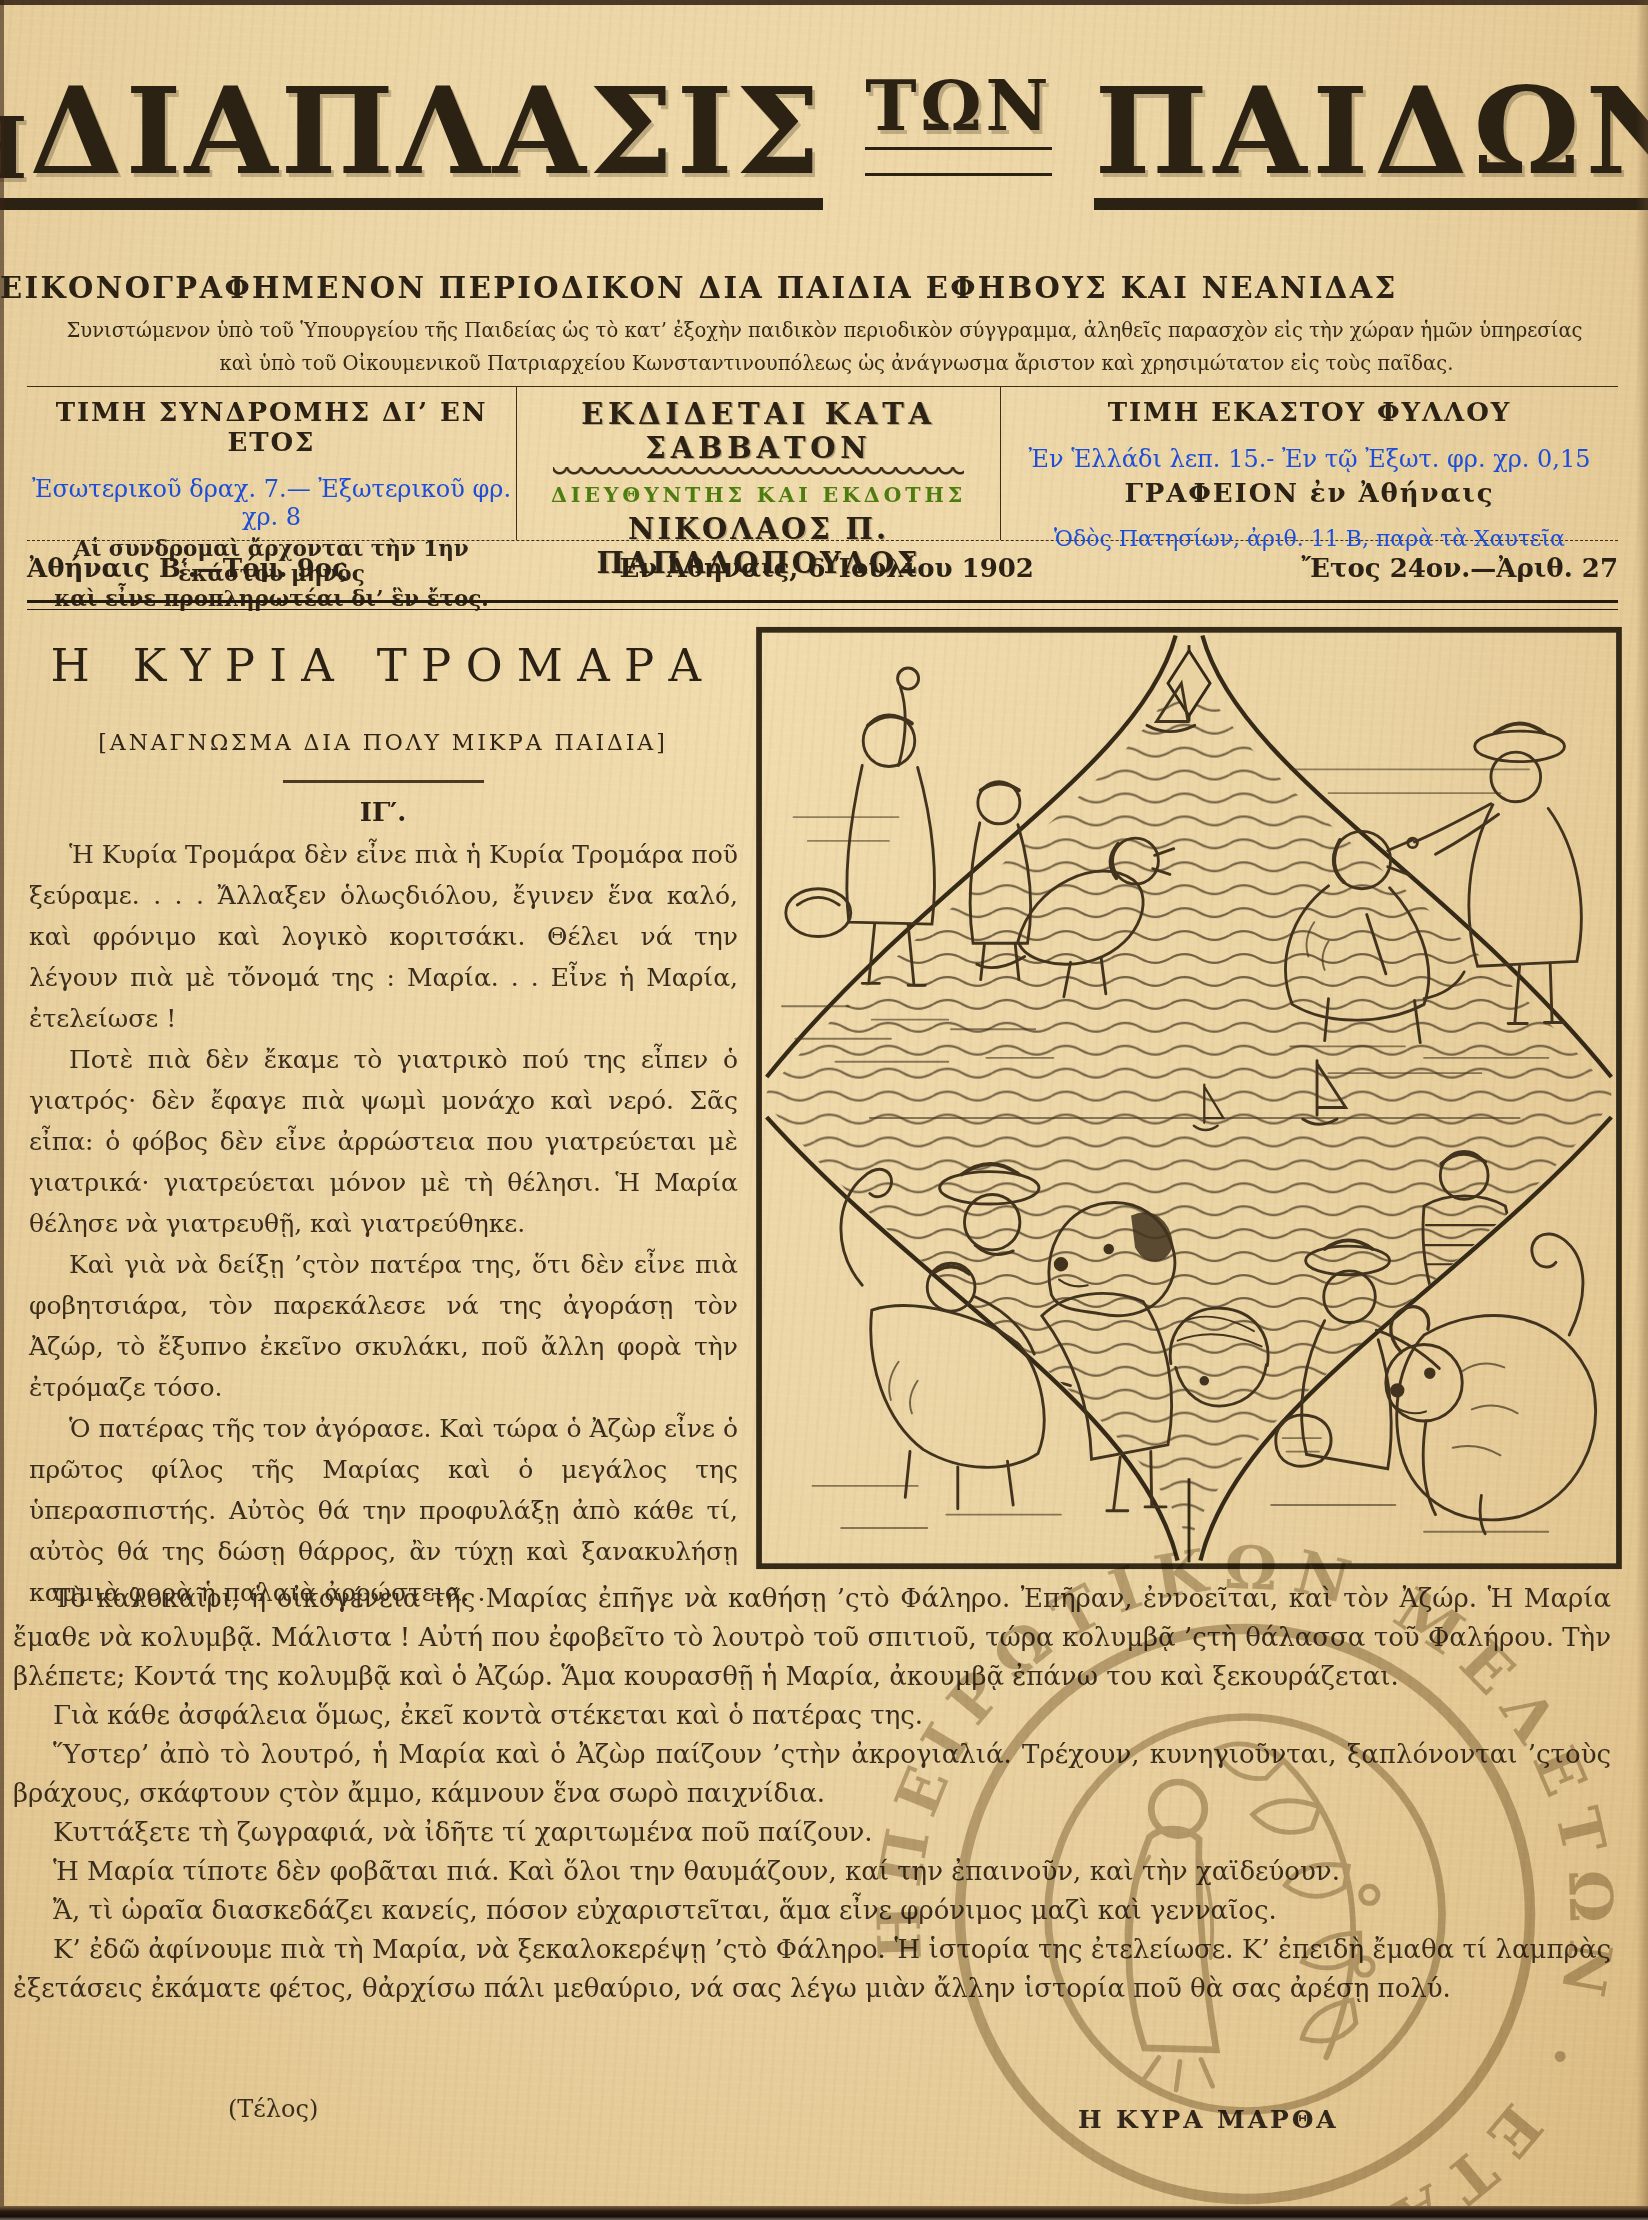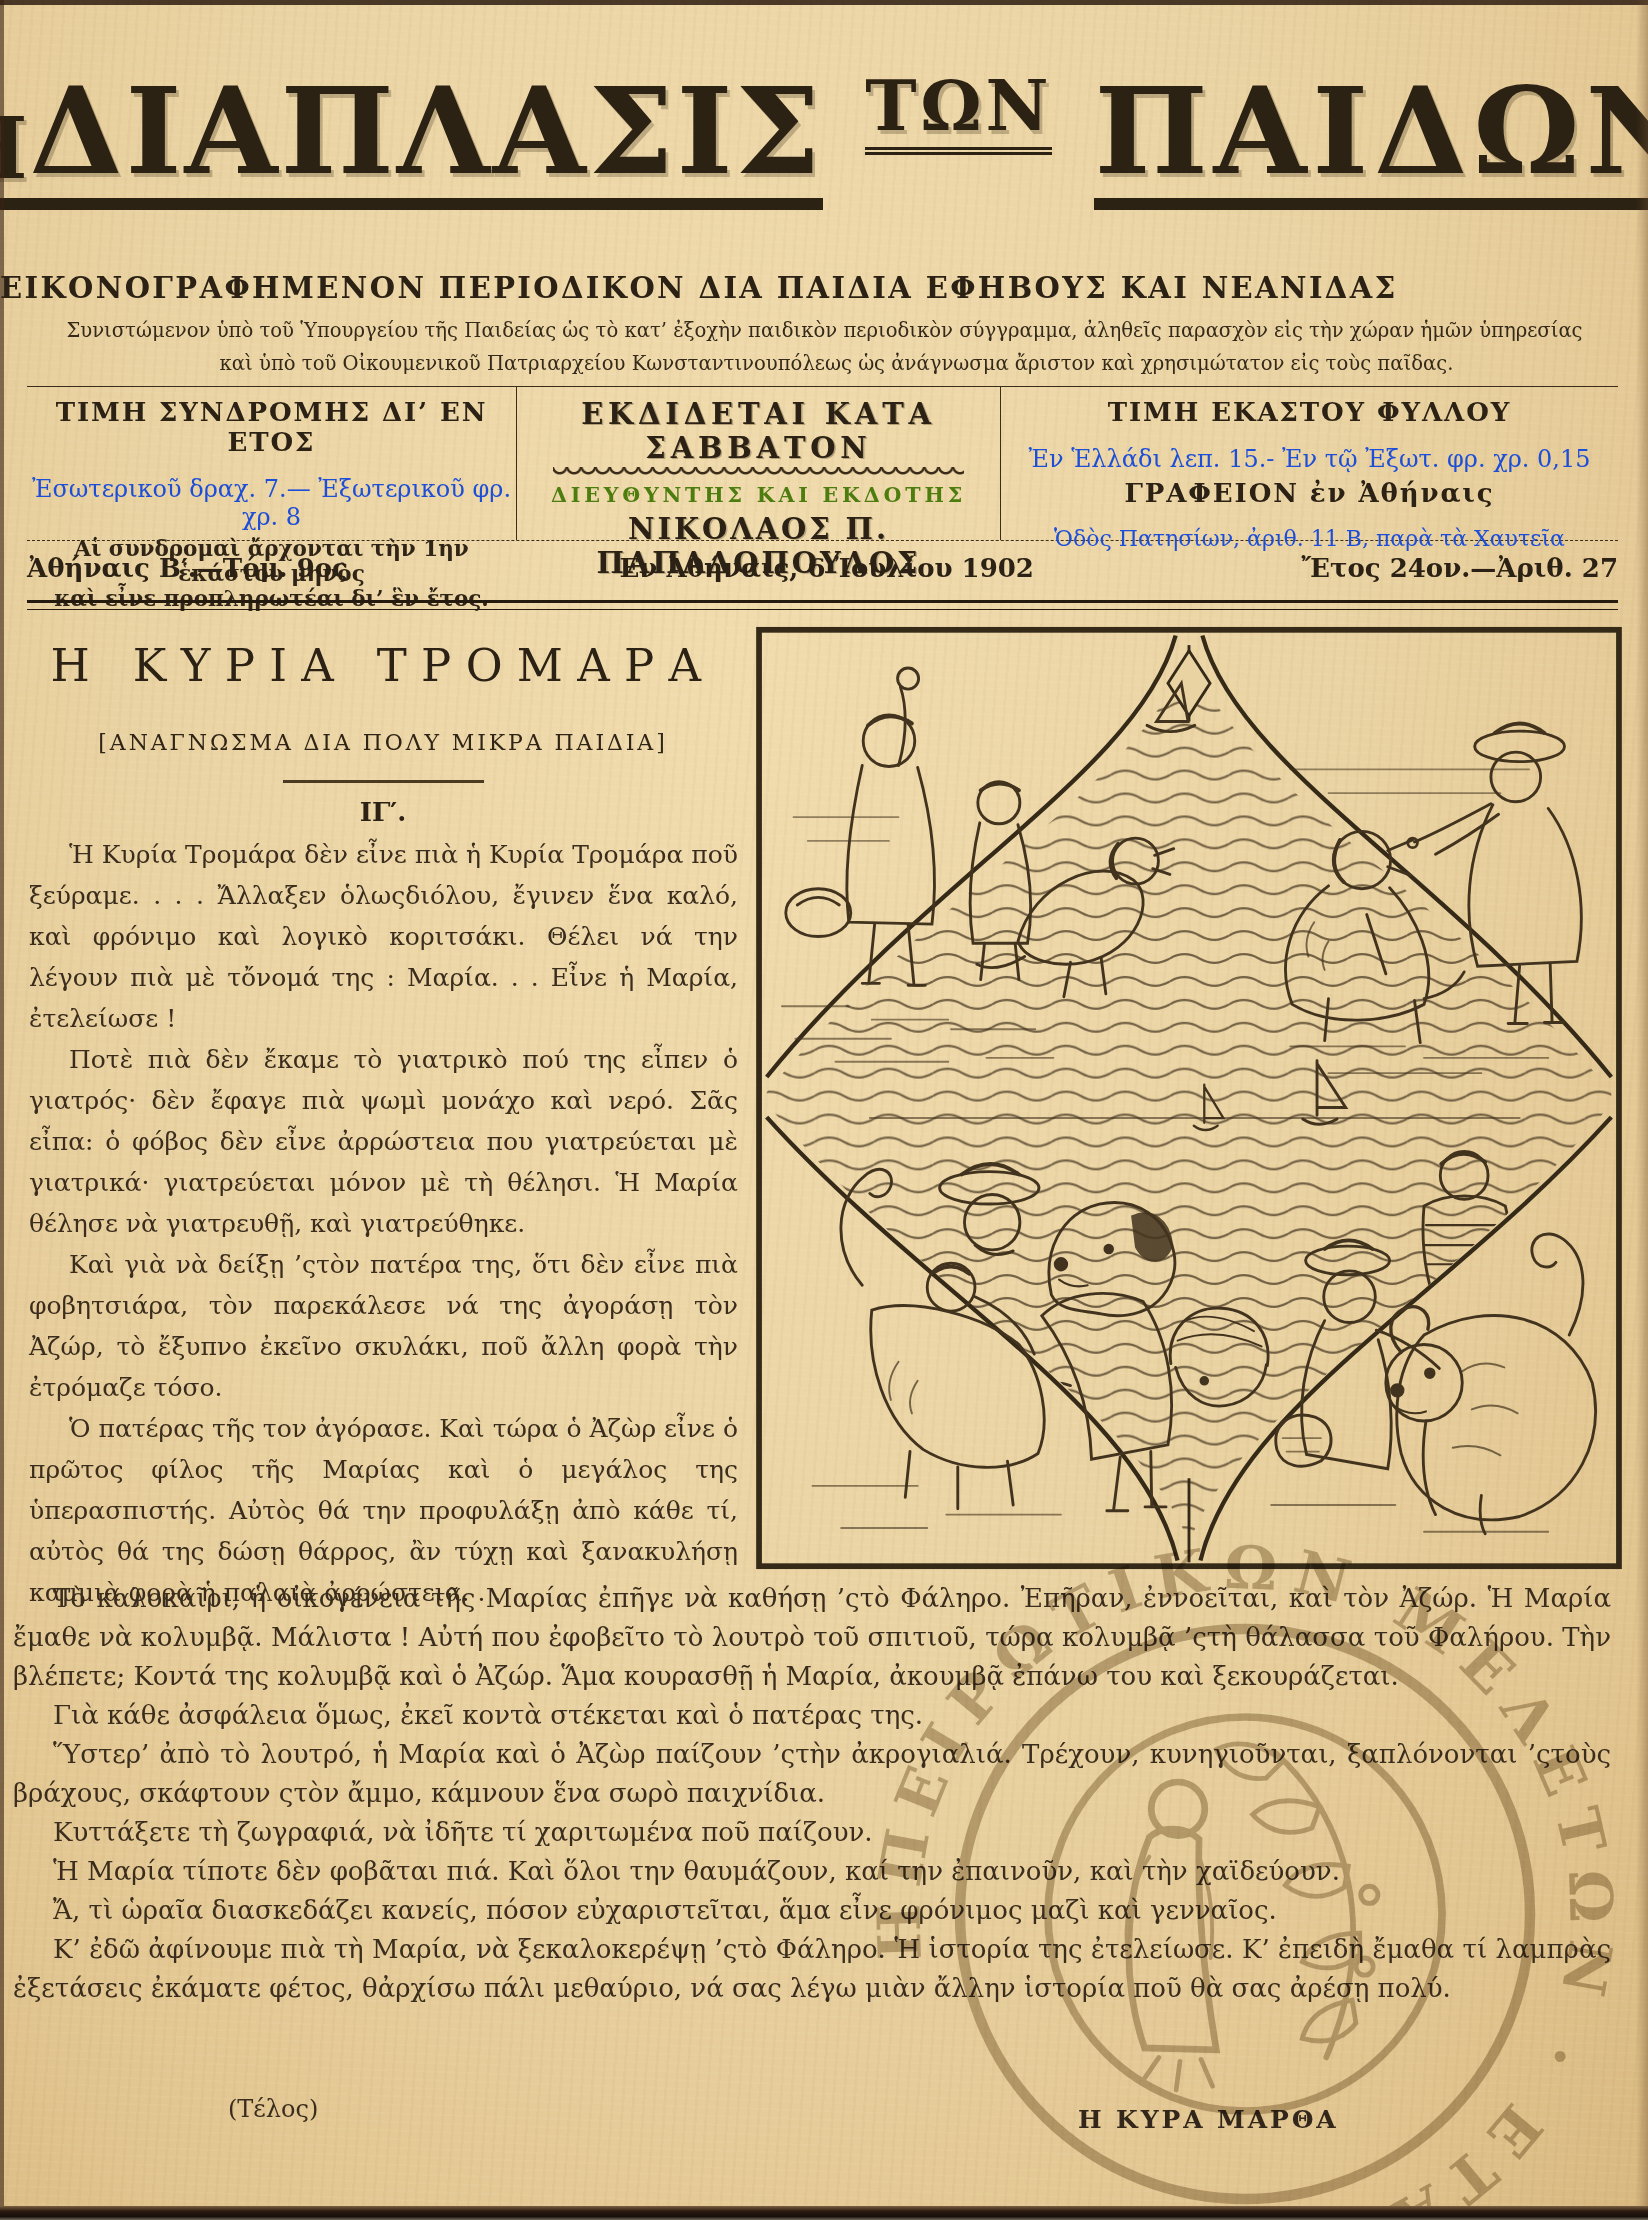--- a/index.html
+++ b/index.html
@@ -29,21 +29,21 @@
     background:linear-gradient(#7a5f41 0%, #2a1a10 35%, #17100a 70%, #8d8374 100%);}
 
   
   .mast-title{top:71px;left:0;width:100%;display:flex;justify-content:center;
     align-items:flex-start;gap:42px;z-index:2;color:#2c2214;
     text-shadow:2.9px 3.8px 0 rgba(70,54,30,0.28);font-weight:bold;}
   .mast-word1{display:inline-flex;align-items:flex-end;border-bottom:12.4px solid #2c2214;
     padding-bottom:6.7px;}
   .mast-eta{font-size:84px;line-height:1;letter-spacing:1.9px;}
   .mast-dia{font-size:120px;line-height:1;letter-spacing:2.9px;}
-  .mast-word2{border-bottom:3.8px solid #2c2214;padding-bottom:2px;margin-bottom:25px;}
+  .mast-word2{border-bottom:3.8px solid #2c2214;padding-bottom:23px;margin-bottom:25px;}
   .mast-word2 .inner2{display:inline-block;font-size:69px;line-height:1;letter-spacing:3.8px;
     border-bottom:3.8px solid #2c2214;padding-bottom:6.7px;}
   .mast-word3{border-bottom:12.4px solid #2c2214;padding-bottom:6.7px;font-size:120px;
     line-height:1;letter-spacing:5.7px;}
 
   .mast-sub{top:271px;left:0;width:100%;text-align:left;font-size:29px;font-weight:bold;
     letter-spacing:2.4px;color:#2b2114;z-index:2;}
   .endorse1{top:319px;left:0;width:100%;text-align:center;font-size:19.6px;color:#352a1a;z-index:2;}
   .endorse2{top:352px;left:12px;width:100%;text-align:center;font-size:19.6px;color:#352a1a;z-index:2;}
 

